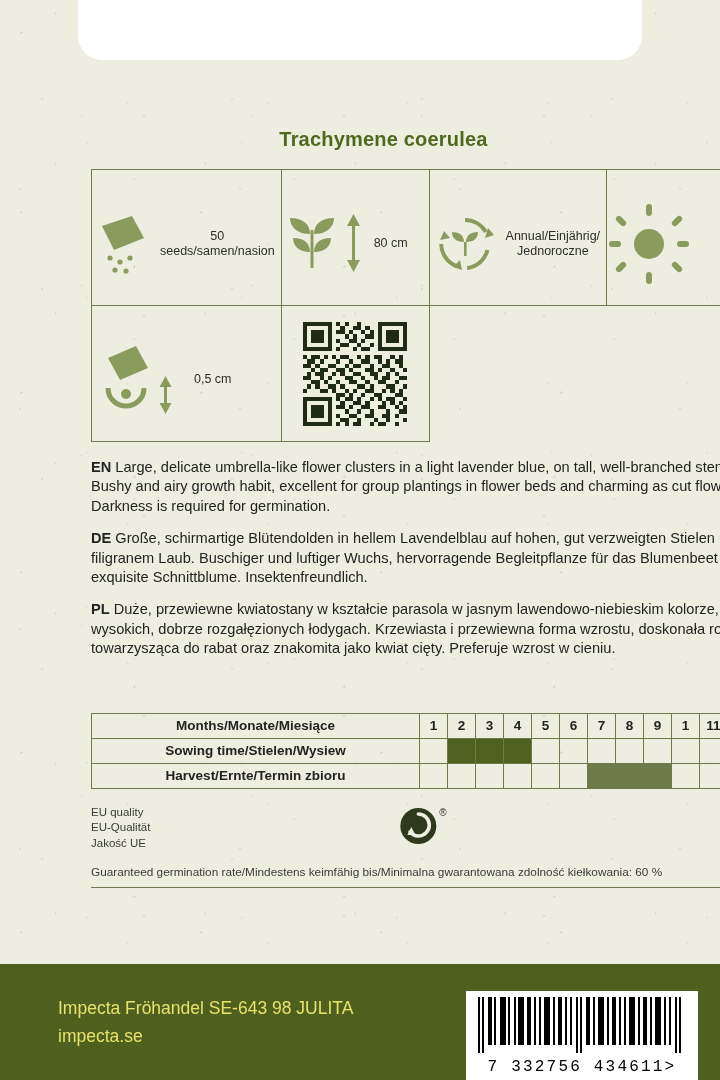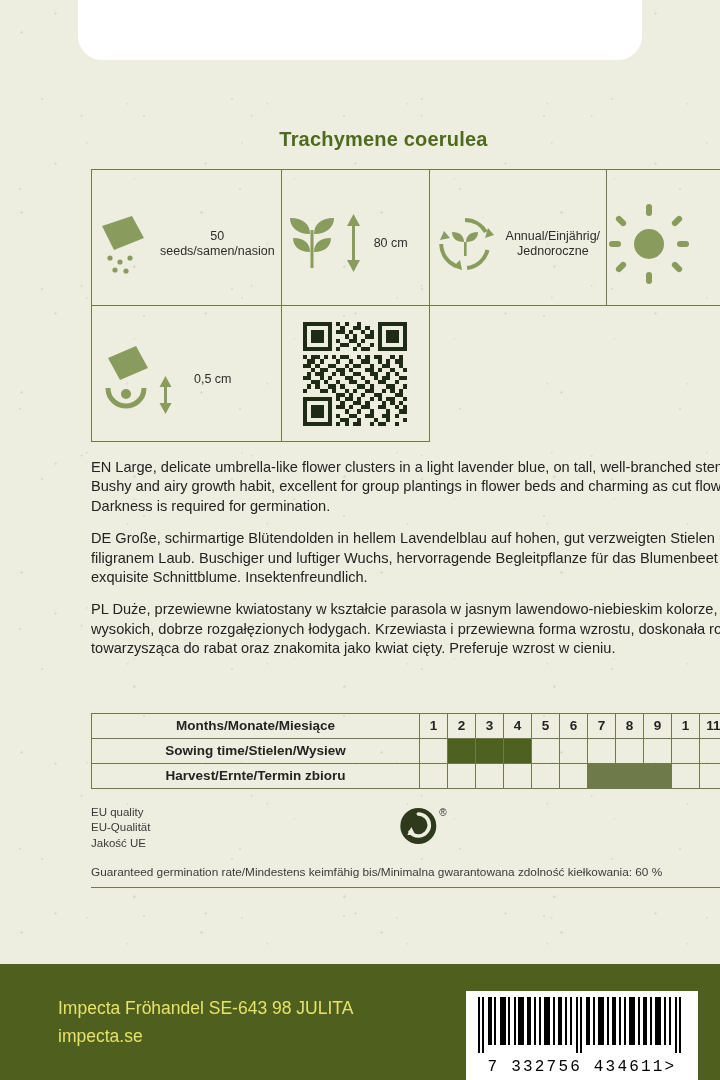--- a/index.html
+++ b/index.html
@@ -88,21 +88,21 @@
   .ico { fill: #8a9b5e; }
 
   
   .desc { margin-top: 16px; width: 664px; }
   .desc p {
     margin: 0 0 13px 0;
     font-size: 14.6px;
     line-height: 1.33;
     color: #232323;
   }
-  .desc .lang { font-weight: normal; }
+  .desc .lang { font-weight: bold; }
 
   
   .calendar {
     margin-top: 54px;
     width: 664px;
     border-collapse: collapse;
     table-layout: fixed;
   }
   .calendar td {
     border: 1.2px solid #6f7a4a;

